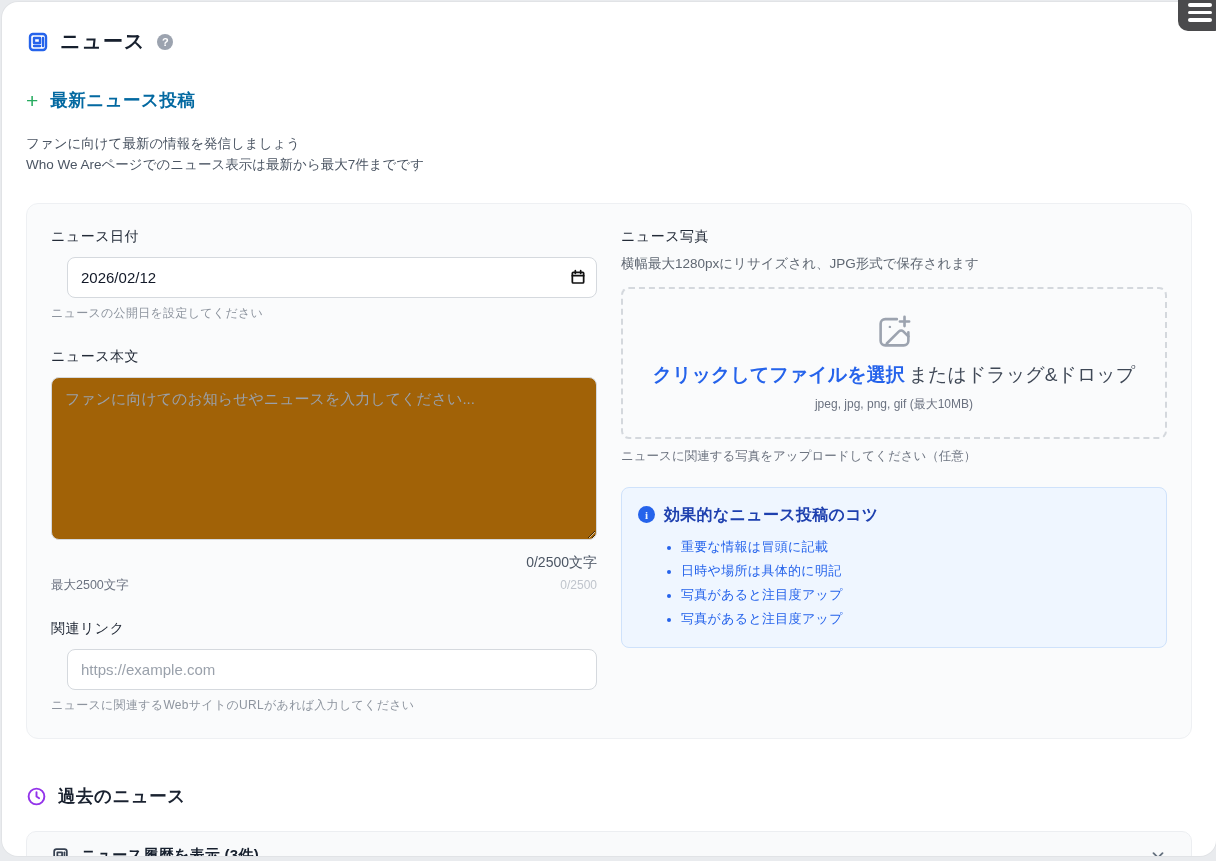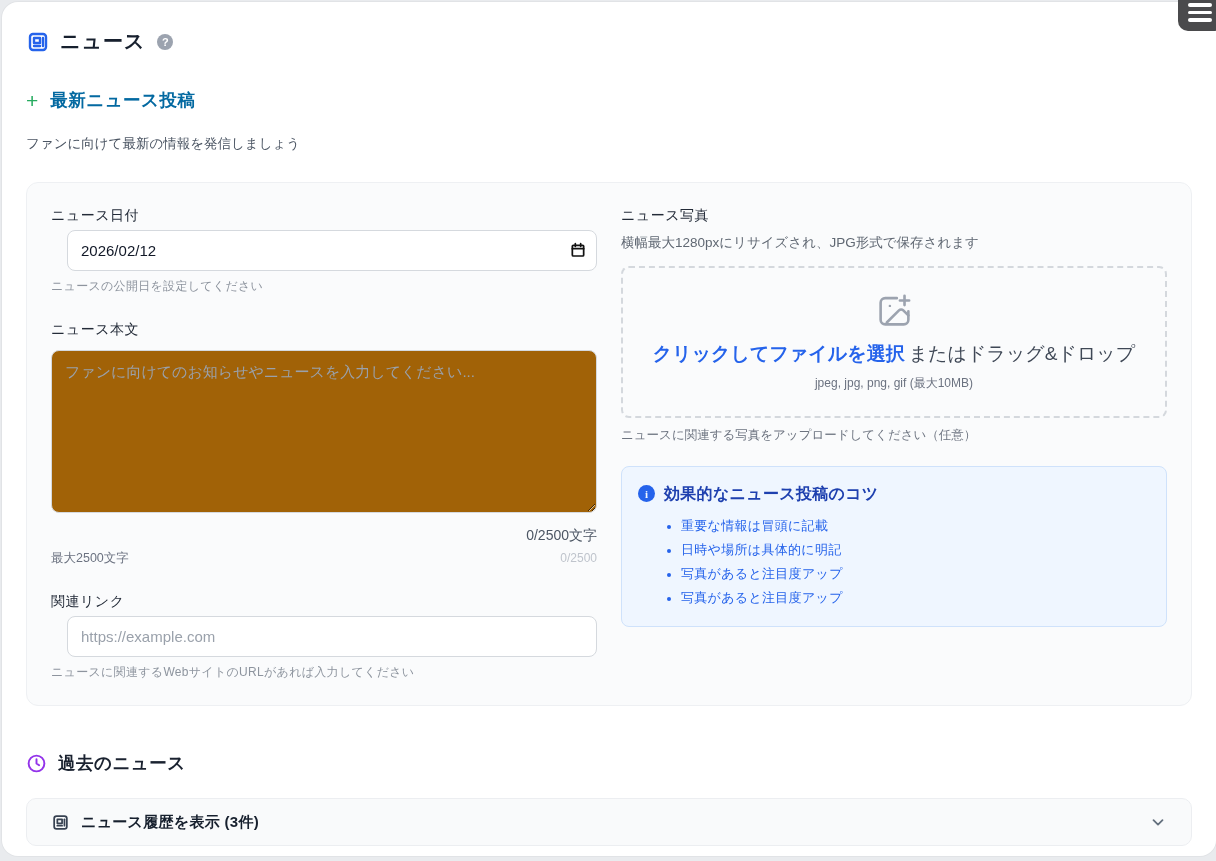--- a/index.html
+++ b/index.html
@@ -42,21 +42,21 @@
 
   
   .card {
     margin-top:28px;
     background:#fafbfc; border:1px solid #eef0f3; border-radius:12px;
     padding:24px; display:grid; grid-template-columns:1fr 1fr; column-gap:24px;
   }
   .field-label { font-size:14px; font-weight:500; color:#232b38; letter-spacing:0.5px; }
   .mt-group { margin-top:26px; }
 
-  .input-wrap { position:relative; margin-top:5px;padding-left:16px; }
+  .input-wrap { position:relative; margin-top:11px;padding-left:16px; }
   .text-input {
     width:100%; height:41px; background:#fff; border:1px solid #d5d9de; border-radius:8px;
     font-family:inherit; font-size:15px; color:#111827; padding:0 36px 0 13px; outline:none;
   }
   .text-input.full-pad { padding-right:13px; }
   .text-input::placeholder { color:#9aa1ab; }
   .cal-icon { position:absolute; right:11px; top:12px; color:#111; }
 
   .helper-text { margin-top:7px; font-size:12px; color:#8d949e; letter-spacing:0.3px; }
 
@@ -133,20 +133,21 @@
     <h1 class="page-title">ニュース</h1>
     <span class="help-badge">?</span>
   </div>
 
   <div class="section-head">
     <span class="plus-glyph">+</span>
     <h2 class="section-title">最新ニュース投稿</h2>
   </div>
   <div class="section-desc">
     <div>ファンに向けて最新の情報を発信しましょう</div>
+    <div>Who We Areページでのニュース表示は最新から最大7件までです</div>
   </div>
 
   <div class="card">
 
     <div>
       <div class="field-label">ニュース日付</div>
       <div class="input-wrap">
         <input class="text-input" type="text" value="2026/02/12" style="">
         <span class="cal-icon">
           <svg width="16" height="16" viewBox="0 0 24 24" fill="none" stroke="currentColor" stroke-width="2.6" stroke-linecap="round" stroke-linejoin="round">

